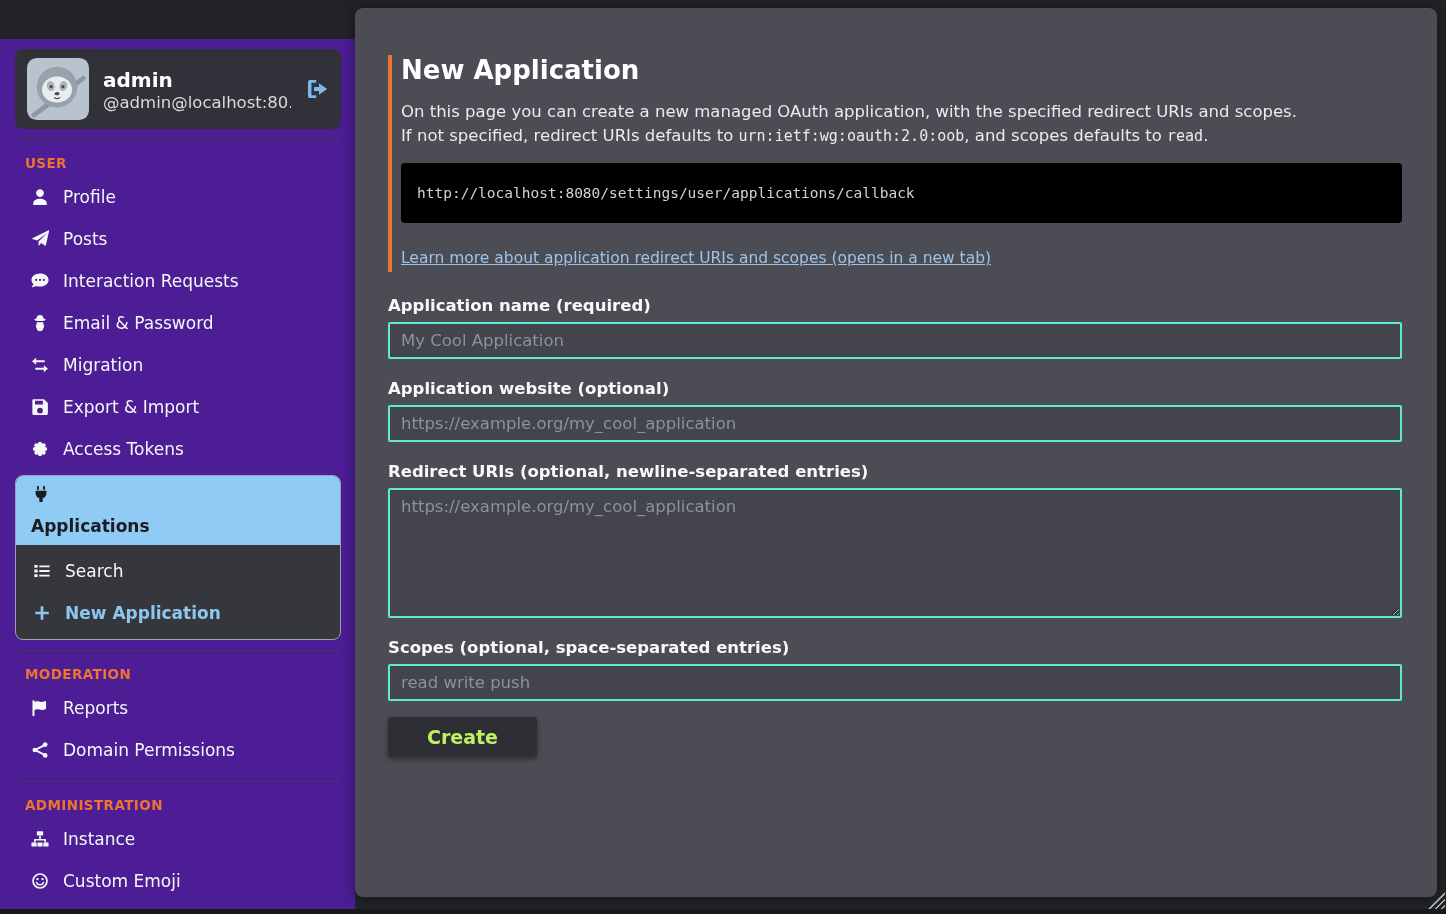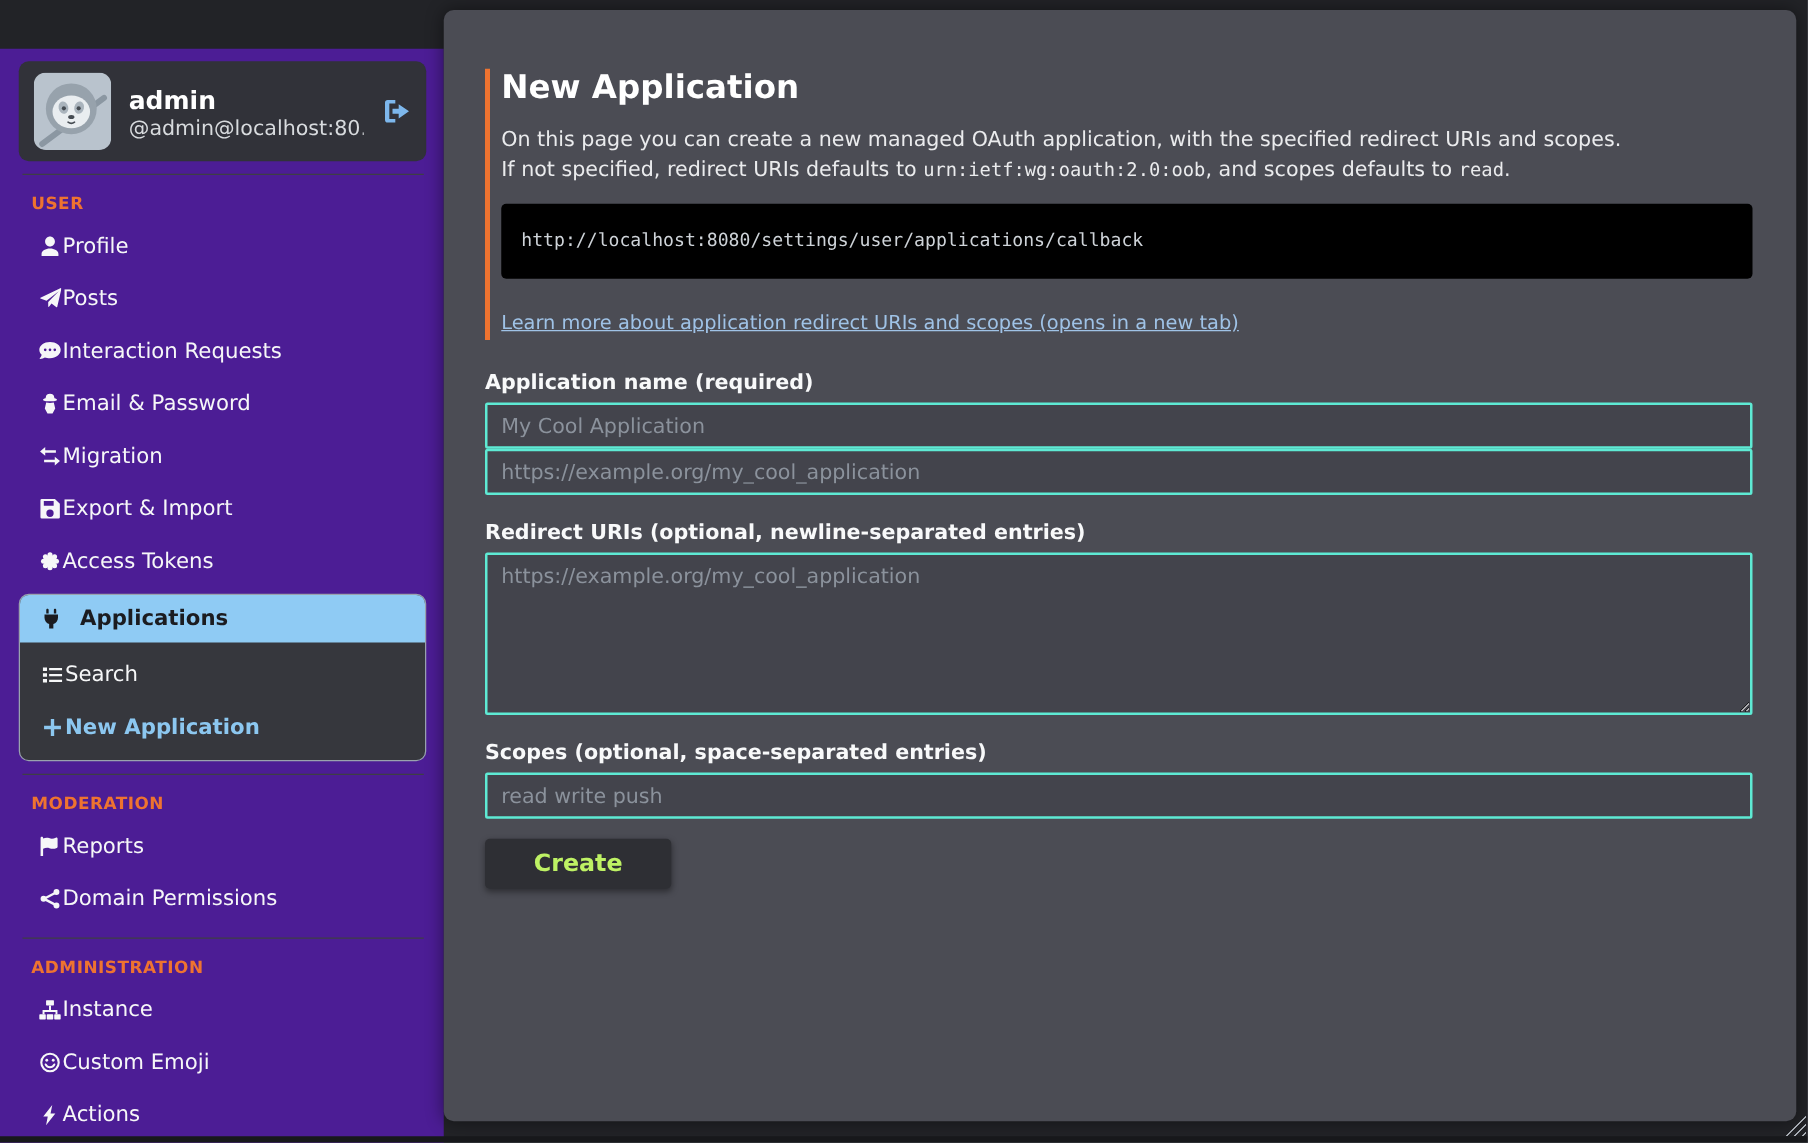--- a/index.html
+++ b/index.html
@@ -25,32 +25,32 @@
   .user-name { font-size:20px; font-weight:bold; color:#ffffff; line-height:1.3; }
   .user-handle { font-size:16.5px; color:#d8dbde; white-space:nowrap; overflow:hidden; }
   .logout { color:#7db7ec; flex:0 0 auto; display:flex; align-items:center; cursor:pointer; }
   .logout svg { width:24px; height:24px; }
   .divider { border-top:1px solid #3e3f45; margin:10px 16px 0 18px; }
   .sec-header {
     color:#ee7330; font-weight:bold; font-size:13.5px; letter-spacing:.03em;
     padding:15px 0 5px 25px;
   }
   .nav-item {
-    display:flex; align-items:center; 
+    display:flex; align-items:center; gap:13px;
     padding:11px 0 11px 30px; font-size:17px; color:#f6f7f8; cursor:pointer;
   }
   .icon { display:inline-flex; width:20px; justify-content:center; align-items:center; }
   .icon svg { width:18px; height:18px; }
   .group {
     margin:5px 14px 6px 15px; border:1px solid #99a2ae; border-radius:8px;
     overflow:hidden; background:#36373d;
   }
   .group-head {
     background:#8fcbf4; color:#1b1c20; font-weight:bold; font-size:17px;
-    display:flex; align-items:center; gap:13px; padding:9px 0 9px 15px; cursor:pointer;
+    display:flex; align-items:flex-start; gap:13px; padding:9px 0 9px 15px; cursor:pointer;flex-direction:column;
   }
   .group-body { padding:5px 0; }
   .nav-item.sub { padding-left:16px; }
   .nav-item.sub.active { color:#8cc7f0; font-weight:bold; }
   
   .main-panel {
     position:absolute; left:355px; top:8px; width:1082px; height:889px;
     background:#4b4c54; border-radius:8px;
     box-shadow:0 0 14px rgba(0,0,0,.45);
     padding:47px 35px 0 33px;
@@ -282,20 +282,21 @@
       <span>If not specified, redirect URIs defaults to </span><code>urn:ietf:wg:oauth:2.0:oob</code><span>, and scopes defaults to </span><code>read</code><span>.</span>
     </p>
     <div class="callback">http://localhost:8080/settings/user/applications/callback</div>
     <a class="learn-link">Learn more about application redirect URIs and scopes (opens in a new tab)</a>
   </section>
 
   <form>
     <label class="field-label">Application name (required)</label>
     <input class="txt-input" placeholder="My Cool Application" style="">
 
+    <label class="field-label">Application website (optional)</label>
     <input class="txt-input" placeholder="https://example.org/my_cool_application" style="">
 
     <label class="field-label">Redirect URIs (optional, newline-separated entries)</label>
     <textarea class="txt-area" placeholder="https://example.org/my_cool_application" style=""></textarea>
 
     <label class="field-label">Scopes (optional, space-separated entries)</label>
     <input class="txt-input" placeholder="read write push" style="">
 
     <button class="create-btn">Create</button>
   </form>

